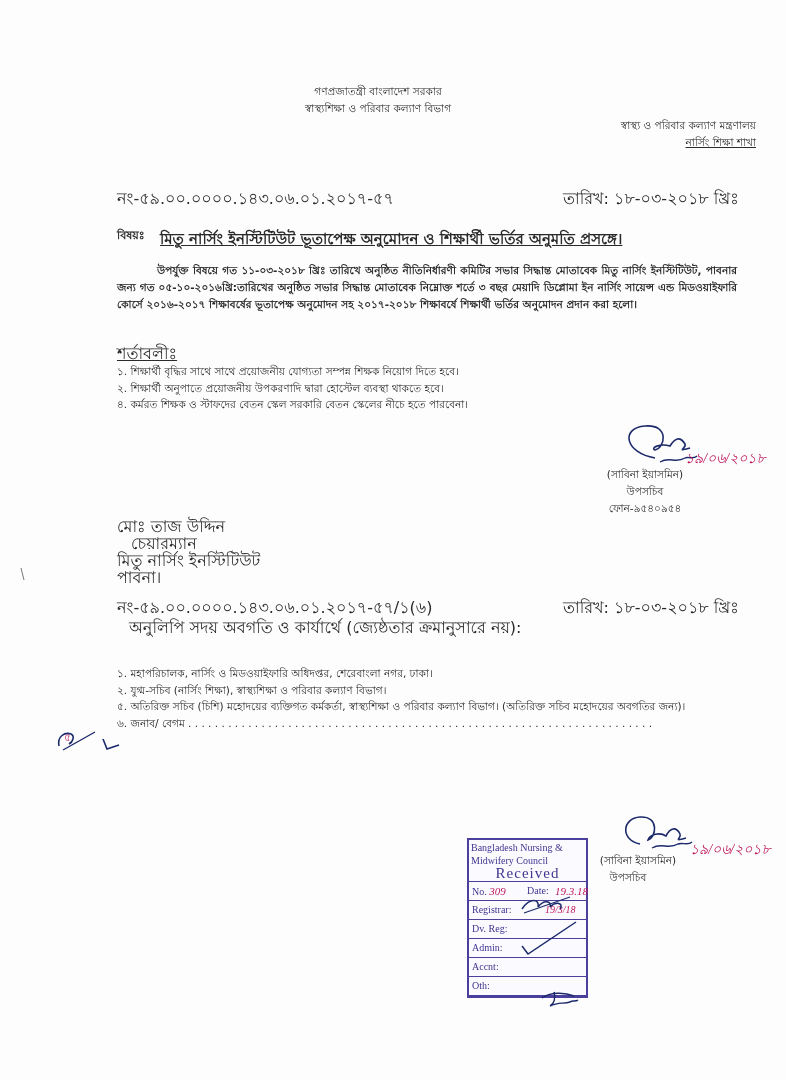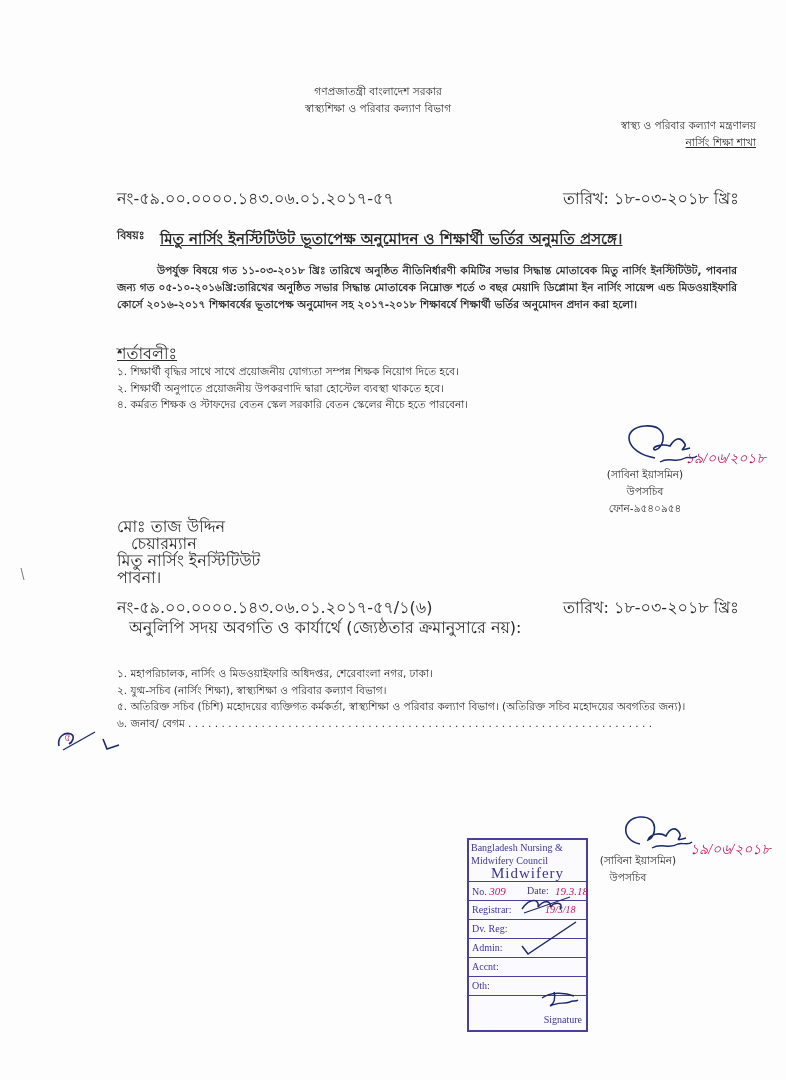--- a/index.html
+++ b/index.html
@@ -89,38 +89,35 @@
     <path d="M20 32 C0 28 2 6 20 5 C40 4 36 26 28 28 C30 22 40 20 46 24 C50 16 56 14 60 22 C62 26 52 30 66 26" fill="none" stroke="#1c2a6b" stroke-width="1.6"></path>
     <path d="M32 36 C42 30 48 38 58 32 C62 30 68 34 72 30" fill="none" stroke="#1c2a6b" stroke-width="1.4"></path>
   </svg>
   <div class="abs ink" style="left:690px; top:838px; font-size:14px;">১৯/০৬/২০১৮</div>
   <div class="abs sig-block" style="left:583px; top:852px; width:110px;">(সাবিনা ইয়াসমিন)</div>
   <div class="abs sig-block" style="left:583px; top:869px; width:90px;">উপসচিব</div>
 
   <div class="stamp">
     <div class="stamp-head">Bangladesh Nursing &amp;</div>
     <div class="stamp-head">Midwifery Council</div>
-    <div class="stamp-recv">Midwifery</div>
+    <div class="stamp-recv">Received</div>
     <div class="stamp-row">
       <span>No.</span>
       <span class="ink" style="font-size:11px;">309</span>
       <span style="position:absolute; left:58px;">Date:</span>
       <span class="ink" style="position:absolute; left:86px; font-size:11px;">19.3.18</span>
     </div>
     <div class="stamp-row">
       <span>Registrar:</span>
       <span class="ink" style="position:absolute; left:76px; font-size:10px;">19/3/18</span>
     </div>
     <div class="stamp-row"><span>Dv. Reg:</span></div>
     <div class="stamp-row"><span>Admin:</span></div>
     <div class="stamp-row"><span>Accnt:</span></div>
     <div class="stamp-row"><span>Oth:</span></div>
-    <div class="stamp-row last">
-      <span class="stamp-sig">Signature</span>
-    </div>
   </div>
 
   <svg style="left:520px; top:895px;" width="60" height="20" viewBox="0 0 60 20">
     <path d="M2 14 C10 2 20 4 18 12 C24 4 32 6 30 12 C36 6 44 8 40 14" fill="none" stroke="#1c2a6b" stroke-width="1.5"></path>
     <path d="M4 18 L50 2" fill="none" stroke="#1c2a6b" stroke-width="1.2"></path>
   </svg>
   <svg style="left:520px; top:918px;" width="60" height="40" viewBox="0 0 60 40">
     <path d="M2 28 L8 36 L56 4" fill="none" stroke="#1c2a6b" stroke-width="1.5"></path>
   </svg>
   <svg style="left:540px; top:988px;" width="40" height="22" viewBox="0 0 40 22">

